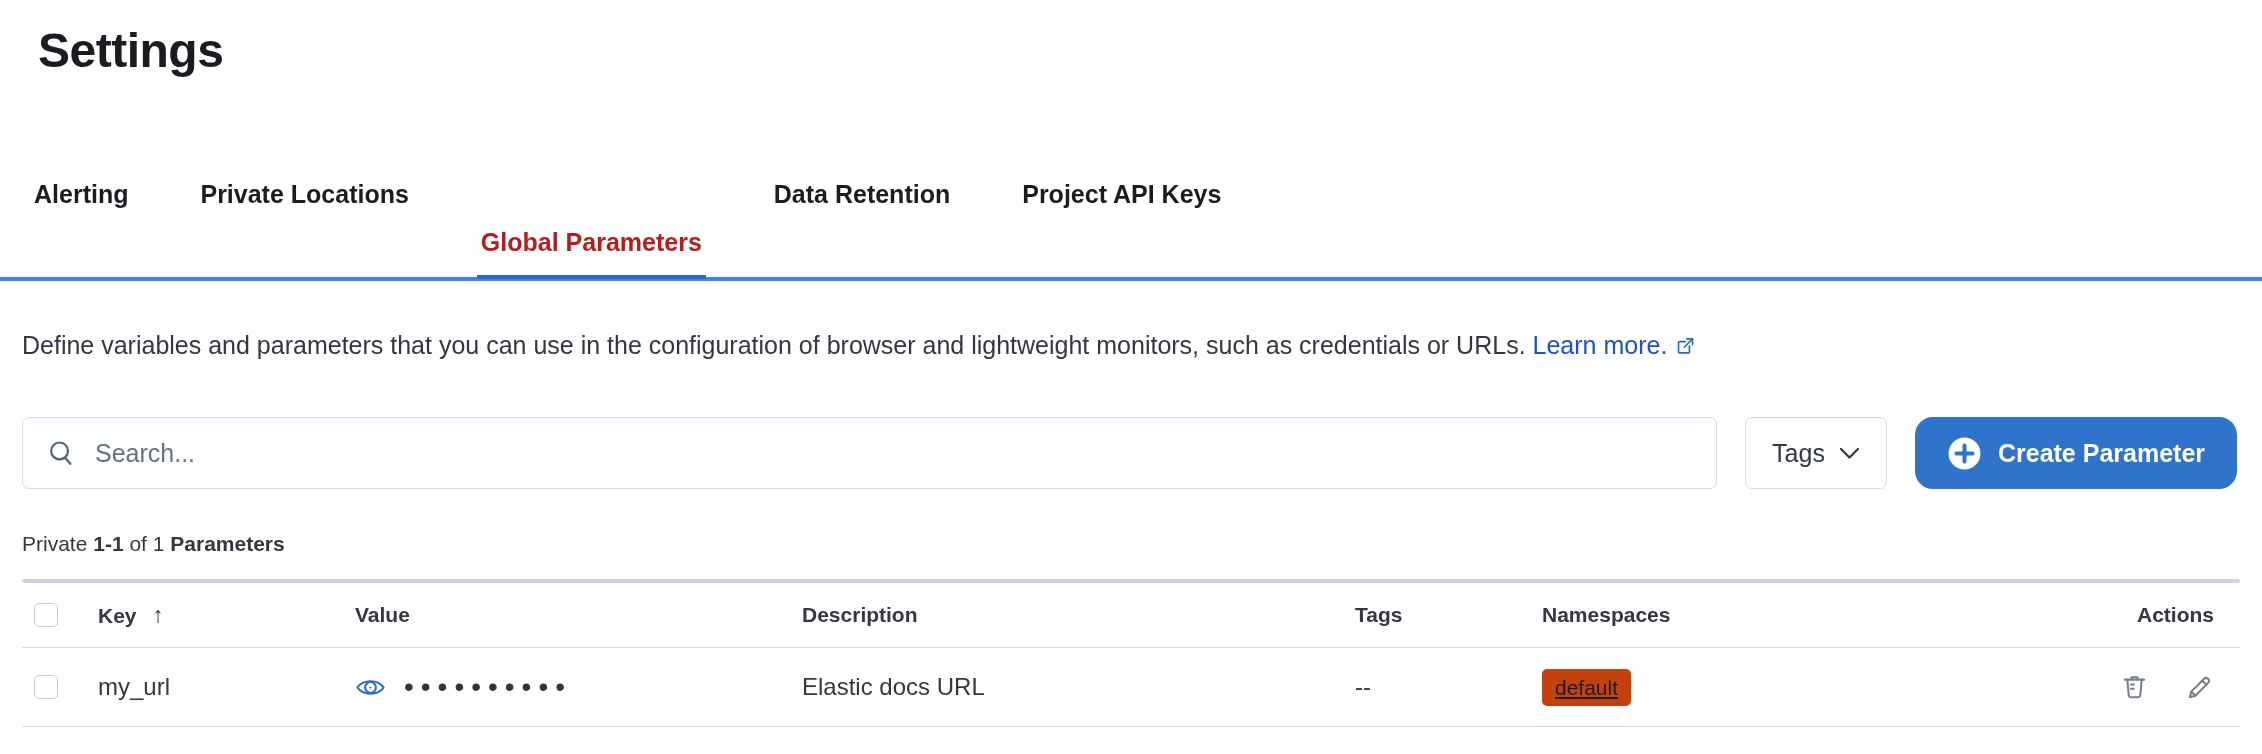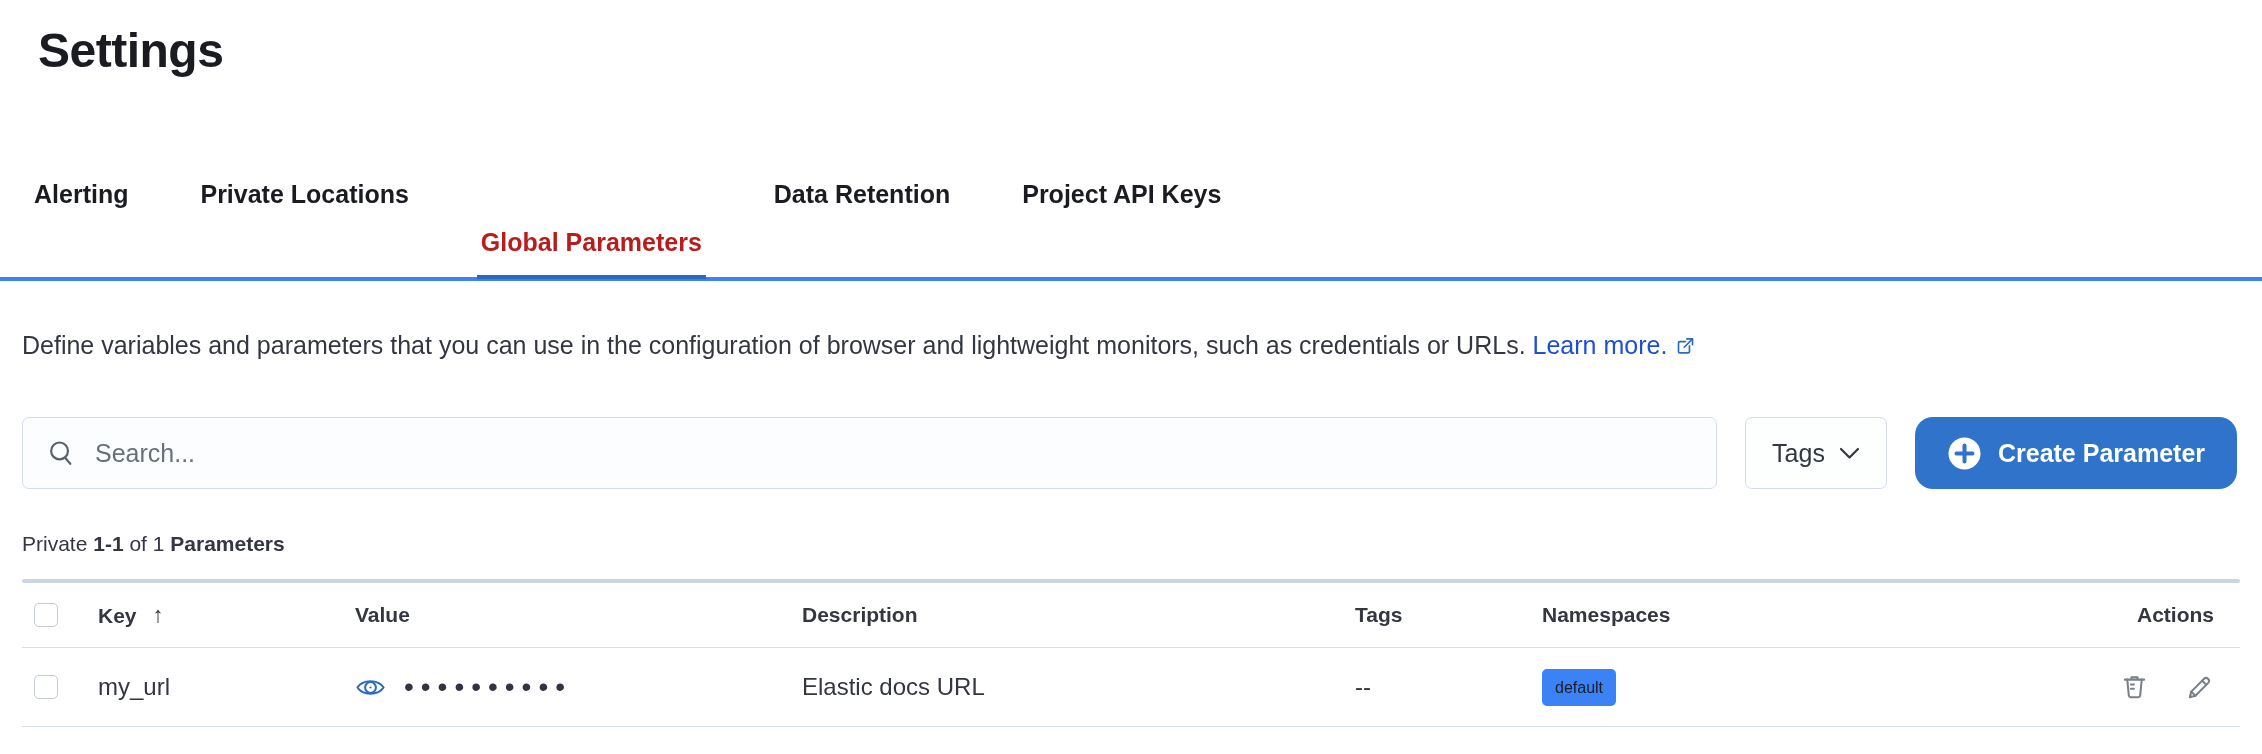--- a/index.html
+++ b/index.html
@@ -54,21 +54,21 @@
   .col-check { width: 54px; padding-left: 12px; display: flex; align-items: center; }
   .col-key { width: 257px; padding-left: 22px; display: flex; align-items: flex-end; gap: 16px; }
   .col-value { width: 447px; padding-left: 22px; display: flex; align-items: center; gap: 18px; }
   .col-desc { width: 553px; padding-left: 22px; }
   .col-tags { width: 187px; padding-left: 22px; }
   .col-ns { width: 340px; padding-left: 22px; }
   .col-actions { flex: 1; display: flex; justify-content: flex-end; align-items: center; gap: 36px; padding-right: 26px; }
   .sort-arrow { font-size: 22px; font-weight: 400; }
   .checkbox { width: 24px; height: 24px; border: 1px solid #c4cbd8; border-radius: 5px; background: #fff; cursor: pointer; }
   .masked-value { font-size: 28px; letter-spacing: 7px; color: #2f3440; line-height: 28px; }
-  .badge { display: inline-block; background: #3b82f6; color: #1a1c21; font-size: 16px; line-height: 21px; padding: 8px 13px; border-radius: 5px; }
+  .badge { display: inline-block; background: #c2410c; color: #1a1c21; font-size: 21px; line-height: 21px; padding: 8px 13px; border-radius: 5px; text-decoration: underline; }
   .icon-btn { background: none; border: none; cursor: pointer; padding: 0; line-height: 0; }
 </style>
 </head>
 <body>
 
 <div class="page">
 
   <h1 class="page-title">Settings</h1>
 
   <div class="tabs-wrap">

